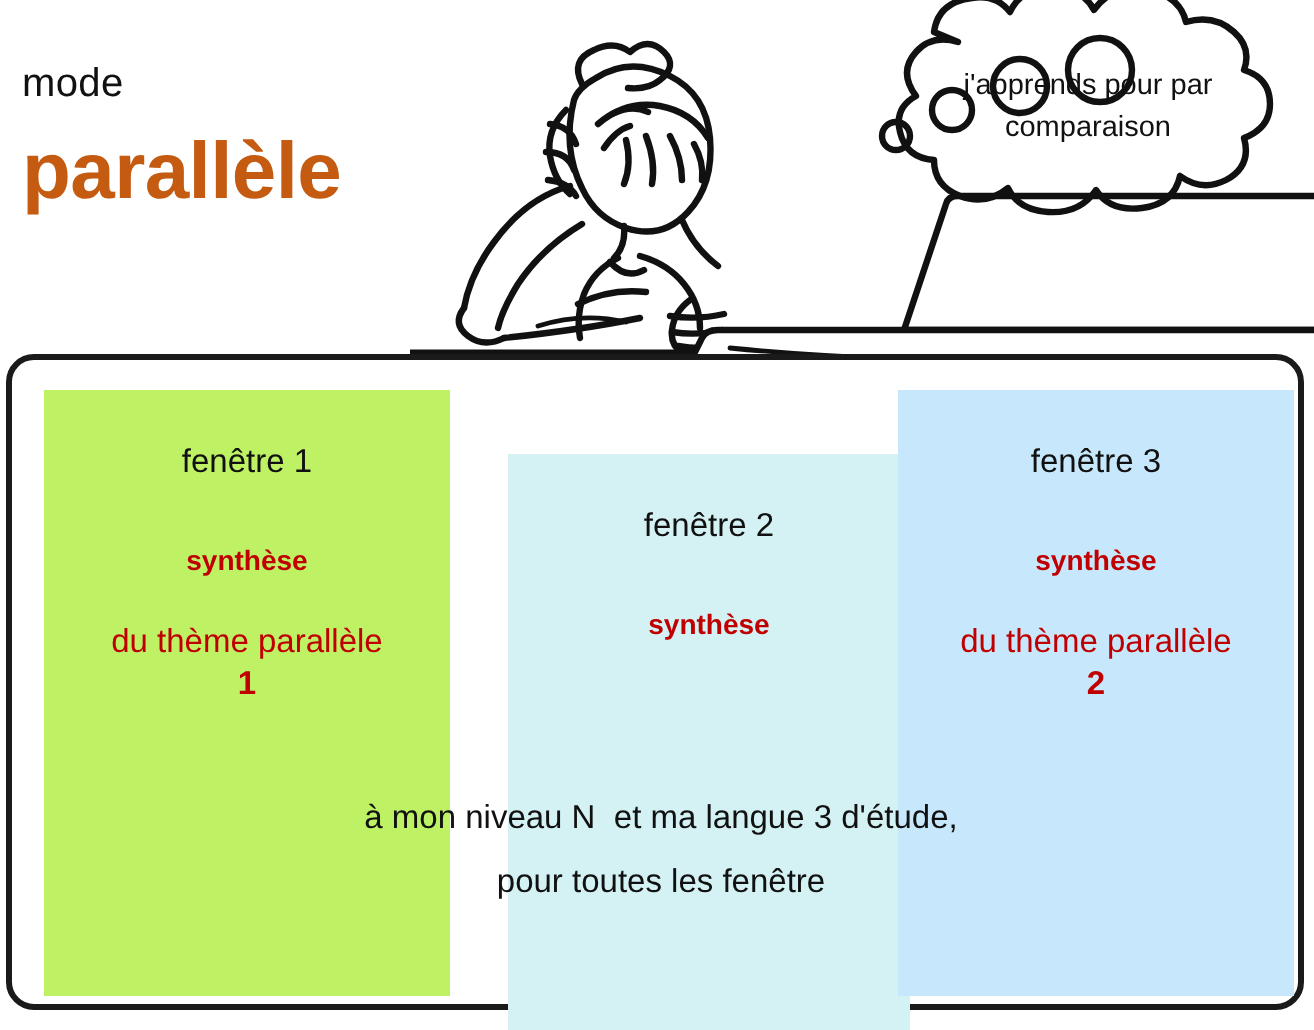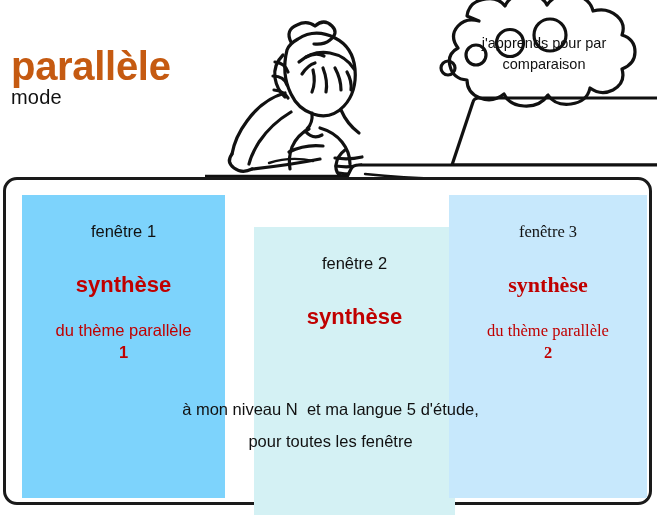--- a/index.html
+++ b/index.html
@@ -85,31 +85,31 @@
     height: 100%;
   }
   .column {
     position: absolute;
     top: 15px;
     height: 303px;
     box-sizing: border-box;
     padding-top: 27px;
     text-align: center;
   }
-  #column-0 { left: 16px;  width: 203px; background: #7dd3fc; }
+  #column-0 { left: 16px;  width: 203px; background: #bef264; }
   #column-1 { left: 248px; width: 201px; background: #d4f1f4; margin-top: 32px; }
-  #column-2 { left: 443px; width: 198px; background: #c7e8fc; font-family: Liberation Serif, serif; }
+  #column-2 { left: 443px; width: 198px; background: #c7e8fc; }
 
   .col-header {
     font-size: 16.5px;
     color: #111111;
     line-height: 1.2;
   }
   .col-synthese {
-    font-size: 22px;
+    font-size: 14px;
     font-weight: bold;
     color: #c00000;
     margin-top: 30px;
     line-height: 1.2;
   }
   .col-desc {
     font-size: 16.5px;
     color: #c00000;
     margin-top: 22px;
     line-height: 1.3;
@@ -133,22 +133,22 @@
     pointer-events: none;
   }
   #footer-line-1 { white-space: pre; }
 </style>
 </head>
 <body>
 
 <div id="header">
 
   <div id="title-block">
+    <div id="title-mode">mode</div>
     <div id="title-parallele">parallèle</div>
-    <div id="title-mode">mode</div>
   </div>
 
   <div id="illustration">
     <svg width="460" height="178" viewBox="0 0 460 178" fill="none" stroke="#111111" stroke-width="3.2" stroke-linecap="round" stroke-linejoin="round">
 
       <path d="M86 42 q-6 -12 6 -17 q10 -5 18 1 q9 -8 17 0 q7 7 -2 14 q-6 5 -16 4"></path>
 
       <path d="M82 50 q-6 24 4 44 q7 15 22 20 q18 6 31 -8 q13 -14 11 -37 q-2 -22 -20 -31 q-20 -10 -37 1 q-9 5 -11 11z"></path>
 
       <path d="M94 62 q14 -12 31 -9 q16 3 24 16"></path>
@@ -241,17 +241,17 @@
       <div class="col-synthese">synthèse</div>
       <div class="col-desc">
         <span>du thème parallèle</span>
         <span class="emph">2</span>
       </div>
     </div>
 
   </div>
 
   <div id="footer-text">
-    <div id="footer-line-1">à mon niveau N  et ma langue 5 d'étude,</div>
+    <div id="footer-line-1">à mon niveau N  et ma langue 3 d'étude,</div>
     <div id="footer-line-2">pour toutes les fenêtre</div>
   </div>
 
 </div>
 
 </body></html>

